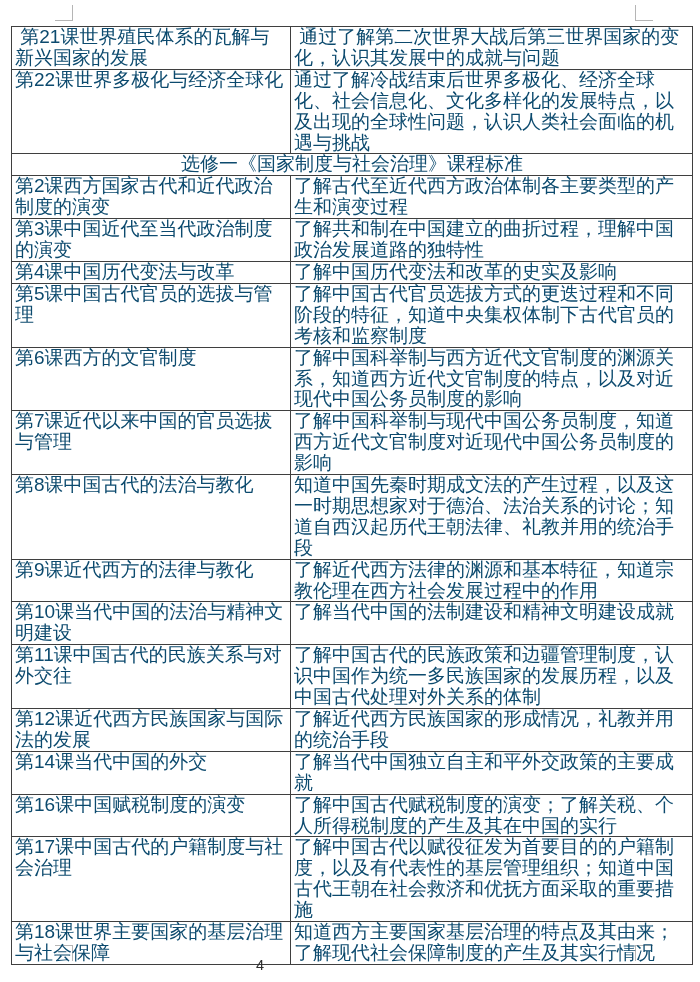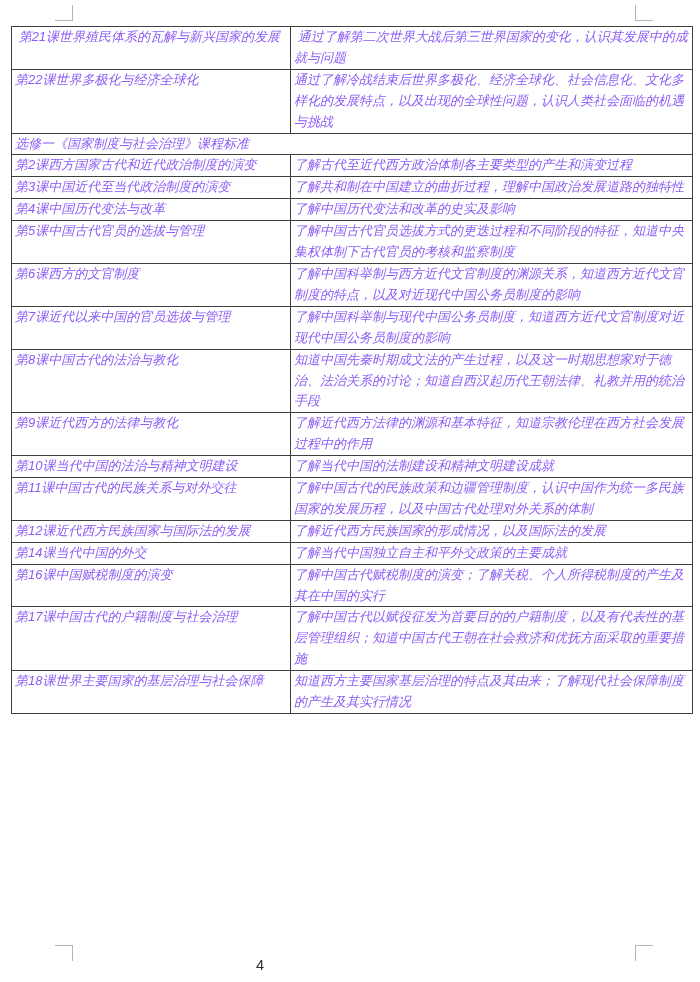--- a/index.html
+++ b/index.html
@@ -27,30 +27,30 @@
     top: 26px;
     width: 681px;
     border-collapse: collapse;
     table-layout: fixed;
   }
   .col-lesson   { width: 279px; }
   .col-standard { width: 402px; }
   table.curriculum td {
     border: 1px solid #3f3f3f;
     padding: 0 3px;
-    font-size: 13px;
+    font-size: 19px;
     line-height: 20.9px;
     vertical-align: top;
-    color: #8b5cf6;
+    color: #0c4a6e;
     white-space: pre-wrap;
     overflow-wrap: break-word;
     word-break: break-all;
-    font-style: italic;
   }
   td.section-cell {
+    text-align: center;
     word-break: keep-all;
   }
   
   .margin-mark {
     position: absolute;
     width: 17px;
     height: 15px;
   }
   .mark-top-left     { left: 55px;  top: 5px;   border-right: 1px solid #b5b5b5; border-bottom: 1px solid #b5b5b5; }
   .mark-top-right    { left: 635px; top: 5px;   border-left:  1px solid #b5b5b5; border-bottom: 1px solid #b5b5b5; }
@@ -133,21 +133,21 @@
         <tr>
           <td>第10课当代中国的法治与精神文明建设</td>
           <td>了解当代中国的法制建设和精神文明建设成就</td>
         </tr>
         <tr>
           <td>第11课中国古代的民族关系与对外交往</td>
           <td>了解中国古代的民族政策和边疆管理制度，认识中国作为统一多民族国家的发展历程，以及中国古代处理对外关系的体制</td>
         </tr>
         <tr>
           <td>第12课近代西方民族国家与国际法的发展</td>
-          <td>了解近代西方民族国家的形成情况，以及国际法的发展</td>
+          <td>了解近代西方民族国家的形成情况，礼教并用的统治手段</td>
         </tr>
         <tr>
           <td>第14课当代中国的外交</td>
           <td>了解当代中国独立自主和平外交政策的主要成就</td>
         </tr>
         <tr>
           <td>第16课中国赋税制度的演变</td>
           <td>了解中国古代赋税制度的演变；了解关税、个人所得税制度的产生及其在中国的实行</td>
         </tr>
         <tr>

